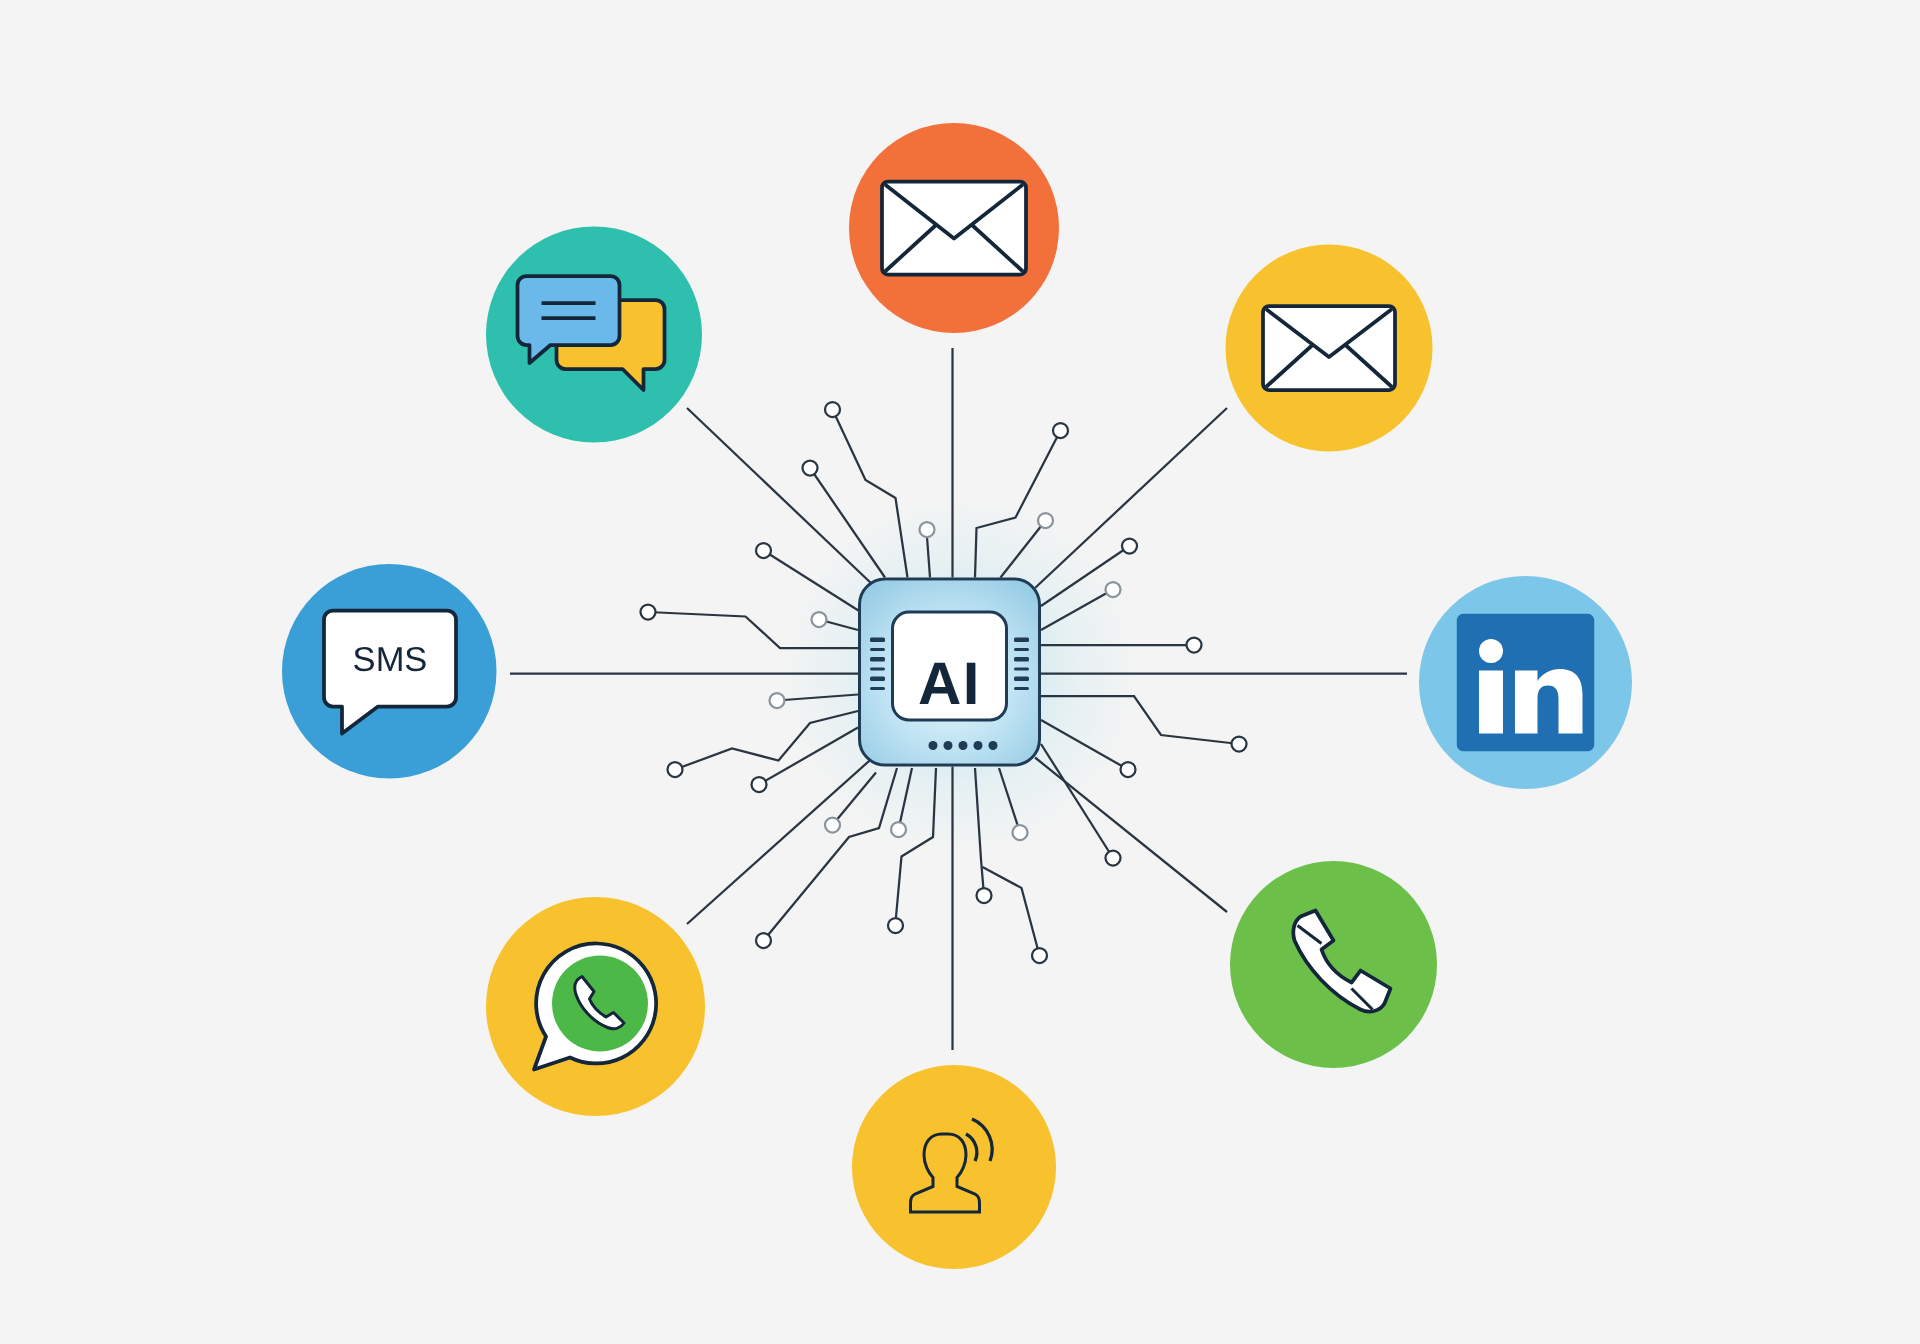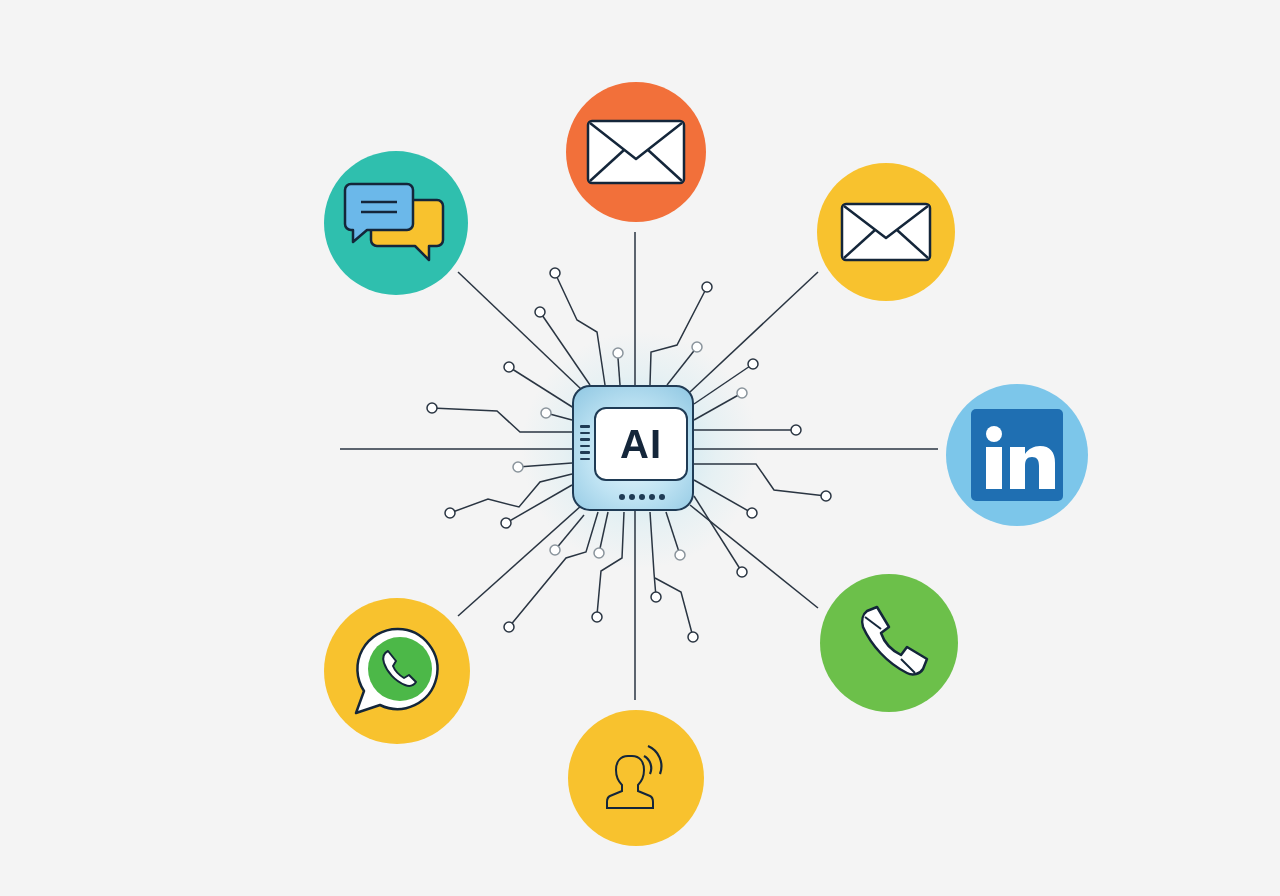--- a/index.html
+++ b/index.html
@@ -19,24 +19,24 @@
     position: absolute; border-radius: 50%;
     display: flex; align-items: center; justify-content: center;
   }
   .node svg { display: block; }
   .chip {
     position: absolute; left: 572px; top: 385px; width: 122px; height: 126px;
     border-radius: 18px; border: 2.5px solid #1f3b55; box-sizing: border-box;
     background: radial-gradient(circle at 50% 55%, #e8f6fc 0%, #bfe3f3 50%, #8fc7e2 100%);
   }
   .chip-inner {
-    position: absolute; left: 20px; top: 20px; width: 94px; height: 74px;
+    position: absolute; left: 20px; top: 20px; width: 78px; height: 74px;
     border-radius: 12px; border: 2.5px solid #1f3b55; box-sizing: border-box;
     background: #ffffff;
-    display: flex; align-items: center; justify-content: center;
+    display: flex; align-items: flex-end; justify-content: center;
   }
   .chip-label {
     font-family: "Liberation Sans", sans-serif; font-weight: bold;
     font-size: 40px; color: #14263a; letter-spacing: 1px;
   }
   .pins { position: absolute; top: 38px; width: 10px; }
   .pins span { display: block; height: 2.5px; background: #1f3b55; margin-bottom: 4px; border-radius: 1px; }
   .dots { position: absolute; left: 45px; bottom: 9px; display: flex; gap: 4px; }
   .dots span { width: 6px; height: 6px; border-radius: 50%; background: #1f3b55; }
   .sms-text {
@@ -170,20 +170,26 @@
 
   <div class="node" style="left:817px;top:163px;width:138px;height:138px;background:#f8c22e">
     <svg width="92" height="60" viewBox="0 0 92 60">
       <rect x="2" y="2" width="88" height="56" rx="4" fill="#ffffff" stroke="#14263a" stroke-width="2.5"></rect>
       <polyline points="4,4 46,36 88,4" fill="none" stroke="#14263a" stroke-width="2.5" stroke-linejoin="round"></polyline>
       <line x1="4" y1="56" x2="35" y2="28" stroke="#14263a" stroke-width="2.5"></line>
       <line x1="88" y1="56" x2="57" y2="28" stroke="#14263a" stroke-width="2.5"></line>
     </svg>
   </div>
 
+  <div class="node" style="left:188px;top:376px;width:143px;height:143px;background:#3a9fd6">
+    <svg width="92" height="86" viewBox="0 0 92 86">
+      <path d="M8 2 h76 a6 6 0 0 1 6 6 v52 a6 6 0 0 1 -6 6 h-46 l-24 18 v-18 h-6 a6 6 0 0 1 -6 -6 v-52 a6 6 0 0 1 6 -6z" fill="#ffffff" stroke="#14263a" stroke-width="2.5" stroke-linejoin="round"></path>
+      <text x="46" y="42" text-anchor="middle" class="sms-text">SMS</text>
+    </svg>
+  </div>
 
   <div class="node" style="left:946px;top:384px;width:142px;height:142px;background:#7cc6ea">
     <svg width="92" height="92" viewBox="0 0 92 92">
       <rect x="0" y="0" width="92" height="92" rx="5" fill="#1f6fb2"></rect>
       <circle cx="23" cy="25" r="8" fill="#ffffff"></circle>
       <rect x="15" y="38" width="16" height="42" fill="#ffffff"></rect>
       <path d="M39 38 h15 v7 c3 -5 9 -8 15 -8 c10 0 15 6 15 17 v26 h-16 v-23 c0 -6 -2 -9 -7 -9 c-5 0 -7 3 -7 9 v23 h-15z" fill="#ffffff"></path>
     </svg>
   </div>
 

